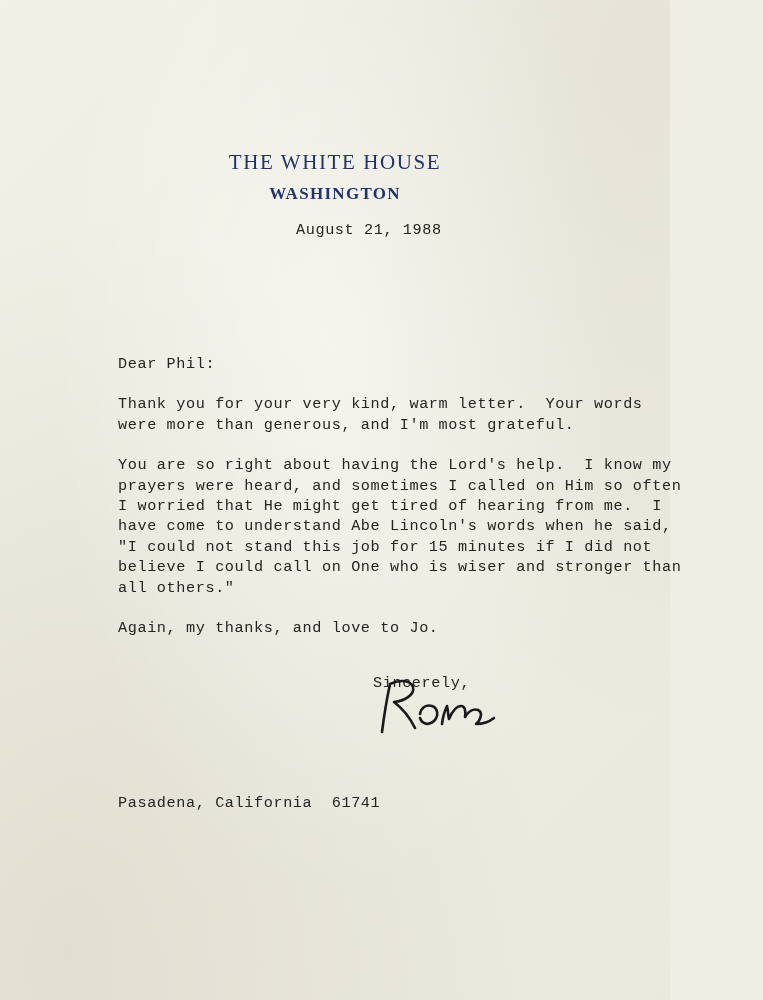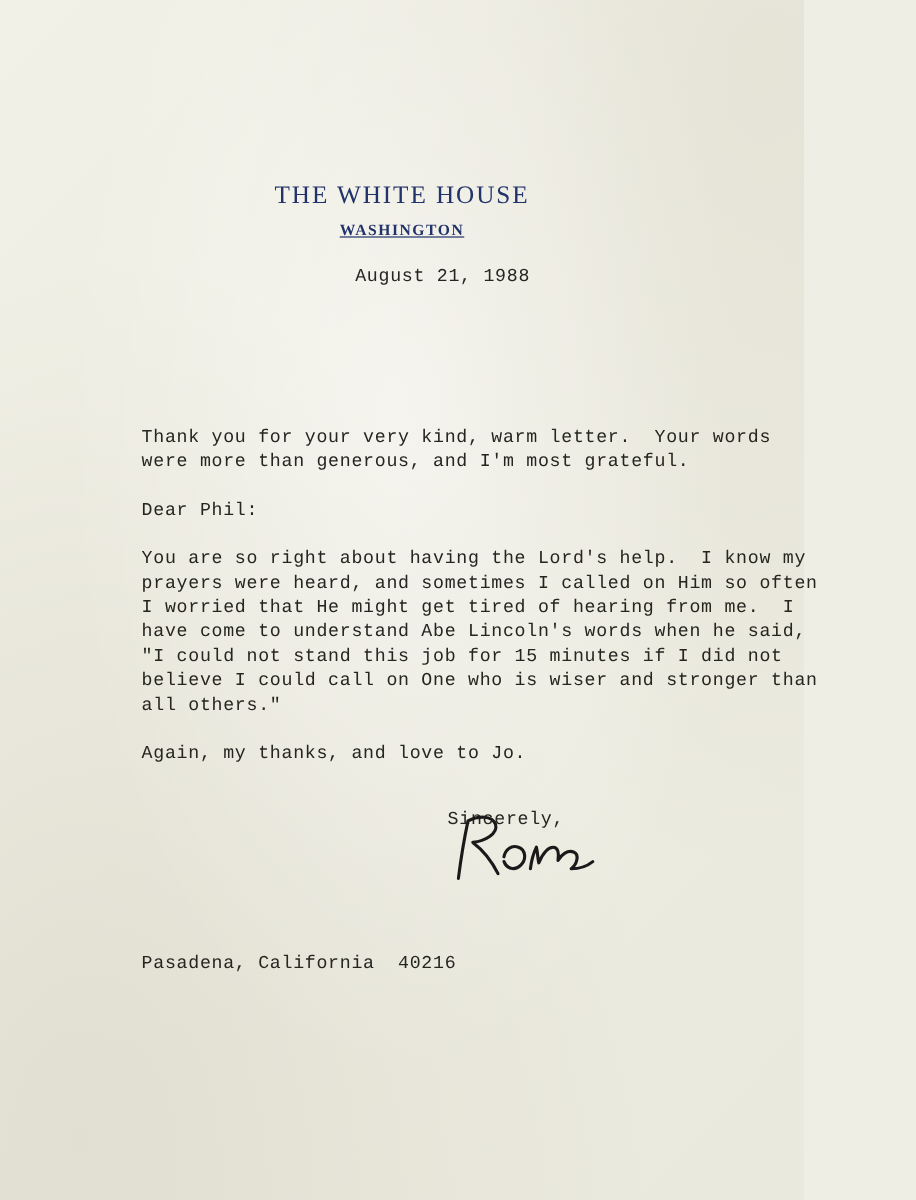--- a/index.html
+++ b/index.html
@@ -43,26 +43,25 @@
     font-family: "Liberation Serif", serif;
     color: #22326b;
     font-size: 21px;
     letter-spacing: 1.6px;
     font-variant: small-caps;
     font-weight: 400;
   }
   .wh-sub {
     font-family: "Liberation Serif", serif;
     color: #22326b;
-    font-size: 13px;
+    font-size: 17px;
     letter-spacing: 1.3px;
     font-variant: small-caps;
     margin-top: 9px;
     font-weight: 600;
-    text-decoration: underline;
   }
 
   .typed {
     font-family: "Liberation Mono", monospace;
     color: #262520;
     font-size: 15.2px;
     line-height: 20.4px;
     letter-spacing: 0.6px;
     white-space: pre-wrap;
   }
@@ -116,23 +115,23 @@
 <div class="page">
 
   <div class="letterhead">
     <div class="wh-title">THE WHITE HOUSE</div>
     <div class="wh-sub">WASHINGTON</div>
   </div>
 
   <div class="typed date">August 21, 1988</div>
 
   <div class="body-block">
+    <div class="typed para">Dear Phil:</div>
     <div class="typed para">Thank you for your very kind, warm letter.  Your words
 were more than generous, and I'm most grateful.</div>
-    <div class="typed para">Dear Phil:</div>
     <div class="typed para">You are so right about having the Lord's help.  I know my
 prayers were heard, and sometimes I called on Him so often
 I worried that He might get tired of hearing from me.  I
 have come to understand Abe Lincoln's words when he said,
 "I could not stand this job for 15 minutes if I did not
 believe I could call on One who is wiser and stronger than
 all others."</div>
     <div class="typed para last">Again, my thanks, and love to Jo.</div>
   </div>
 
@@ -142,16 +141,16 @@
     <svg width="130" height="80" viewBox="0 0 130 80" fill="none" xmlns="http://www.w3.org/2000/svg">
       <g stroke="#1a1a1a" stroke-width="2.6" stroke-linecap="round" stroke-linejoin="round" fill="none">
         <path d="M14 60 C16 44, 19 26, 22 12 C30 8, 42 7, 45 15 C47 23, 36 29, 26 30 C34 36, 42 46, 47 56"></path>
         <path d="M52 42 C53 36, 58 32, 64 34 C70 36, 71 44, 66 49 C61 54, 54 52, 52 46"></path>
         <path d="M74 52 C75 44, 77 38, 79 34 C80 38, 80 43, 81 47 C84 40, 88 34, 93 34 C97 34, 98 39, 97 45 C100 40, 105 36, 110 38 C115 40, 113 48, 108 52 C114 52, 121 50, 126 46"></path>
       </g>
     </svg>
   </div>
 
   <div class="address-block">
-    <div class="typed">Pasadena, California  40216</div>
+    <div class="typed">Pasadena, California  61741</div>
   </div>
 
 </div>
 
 </body></html>

